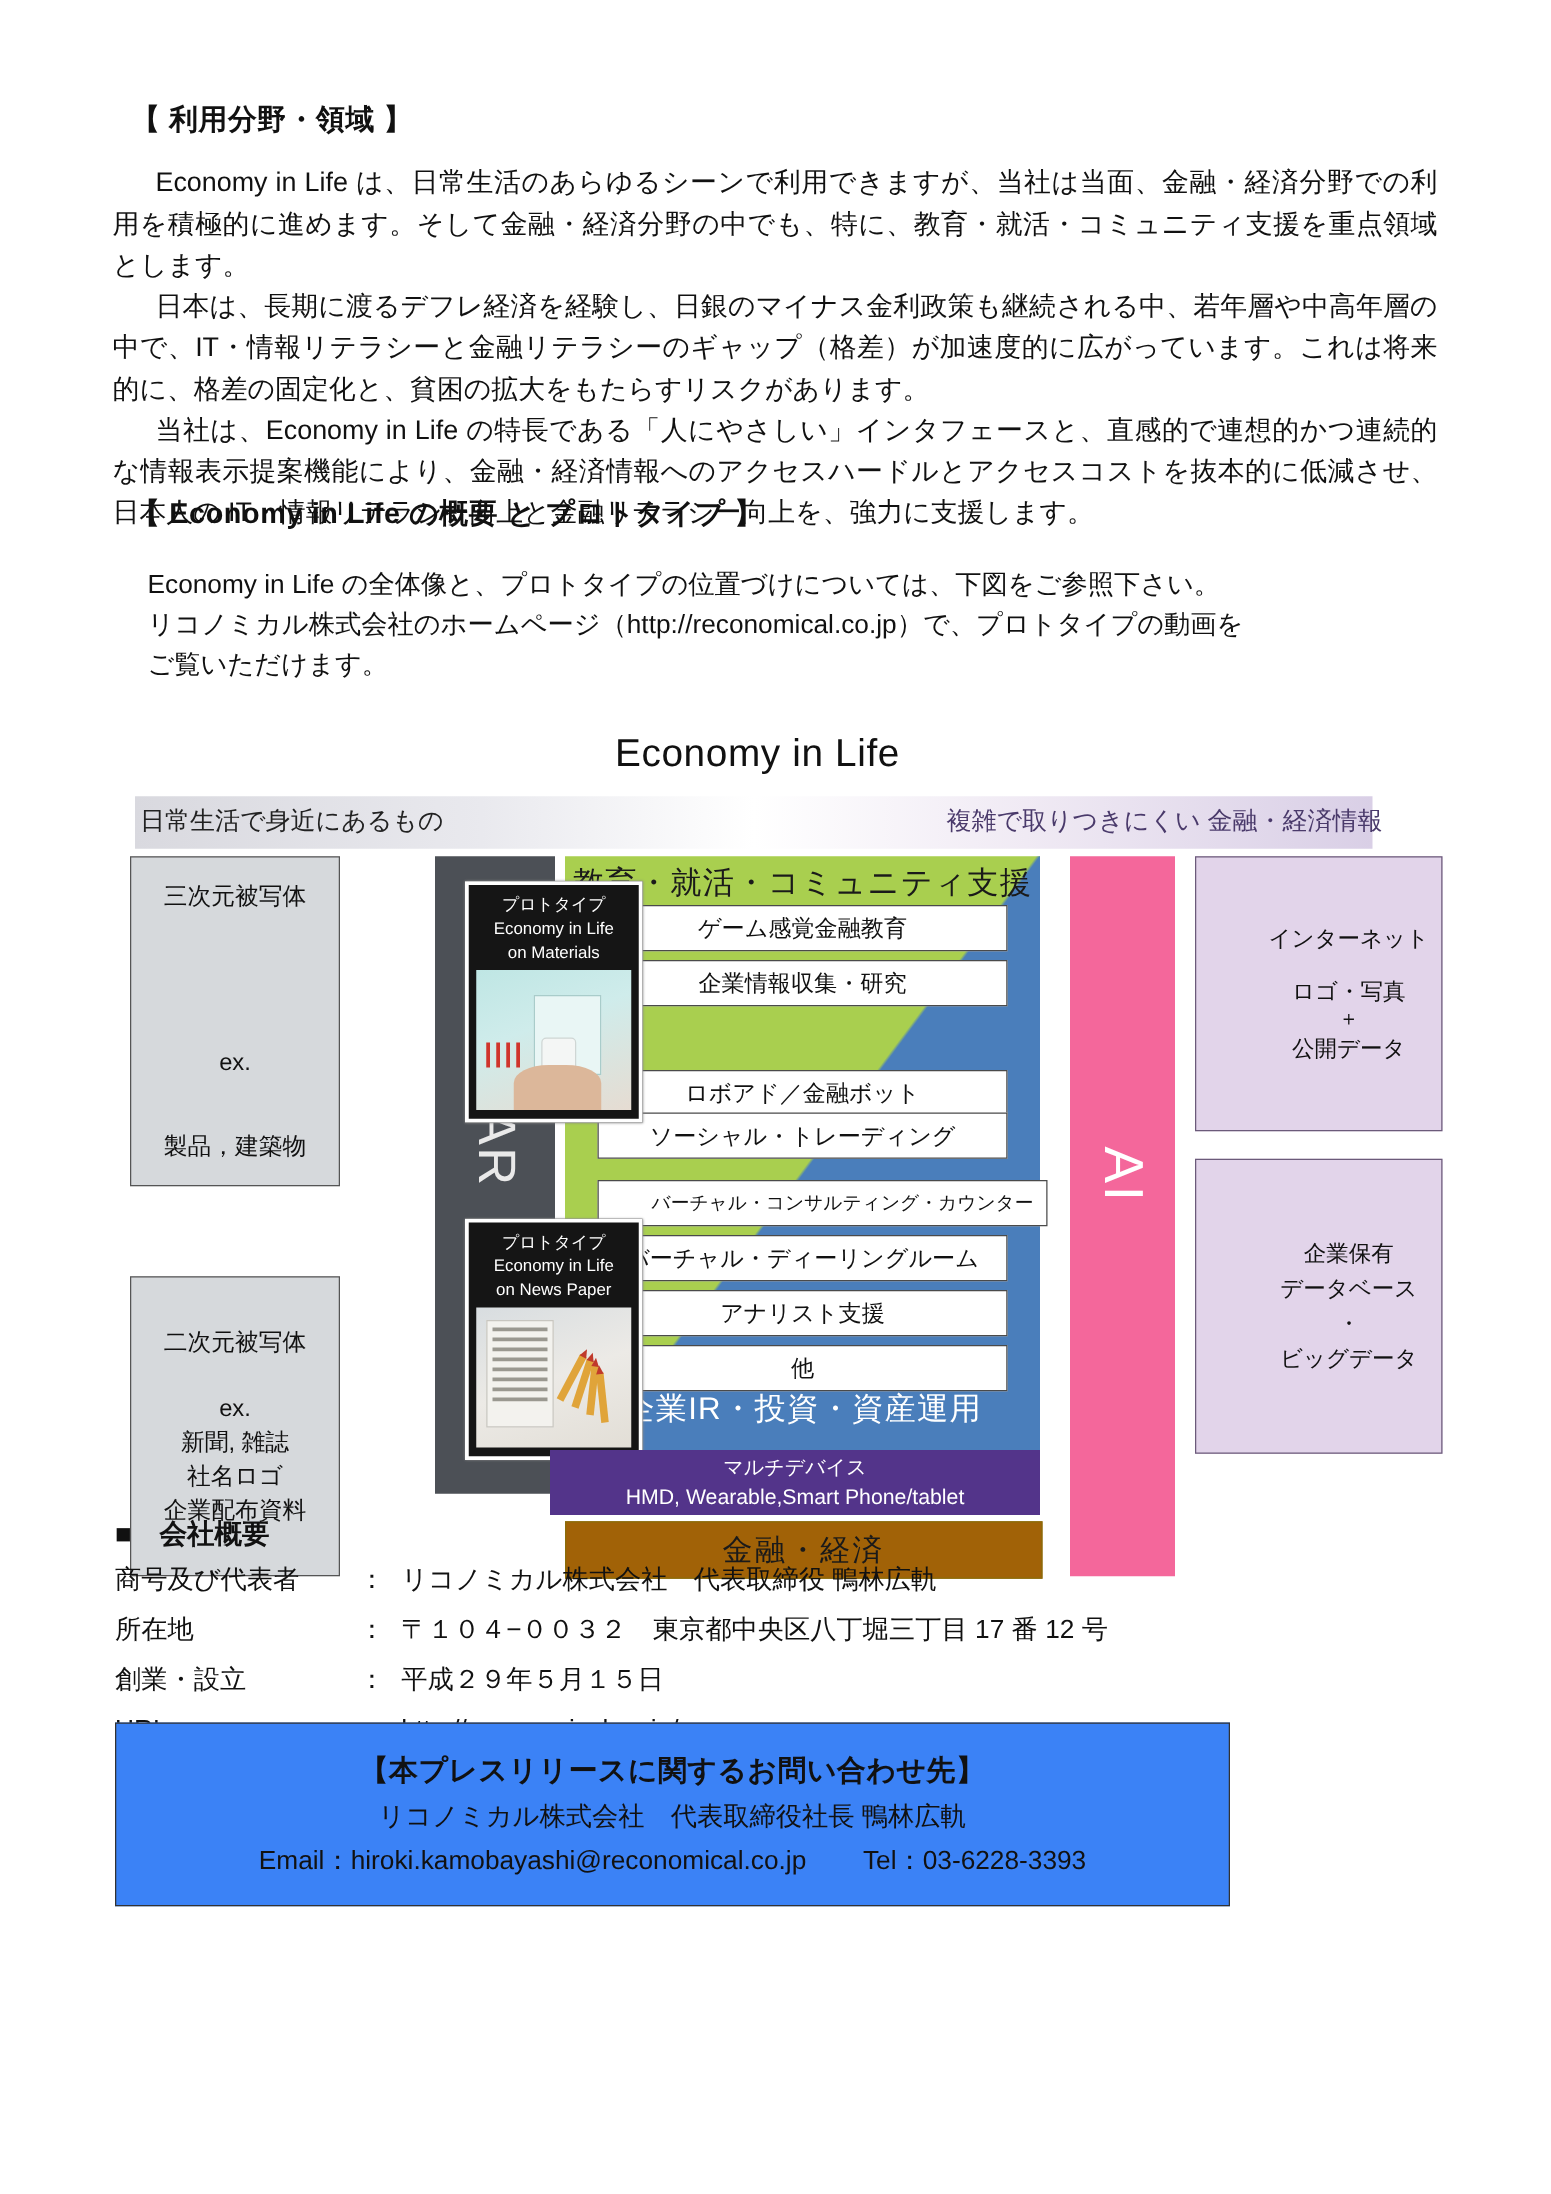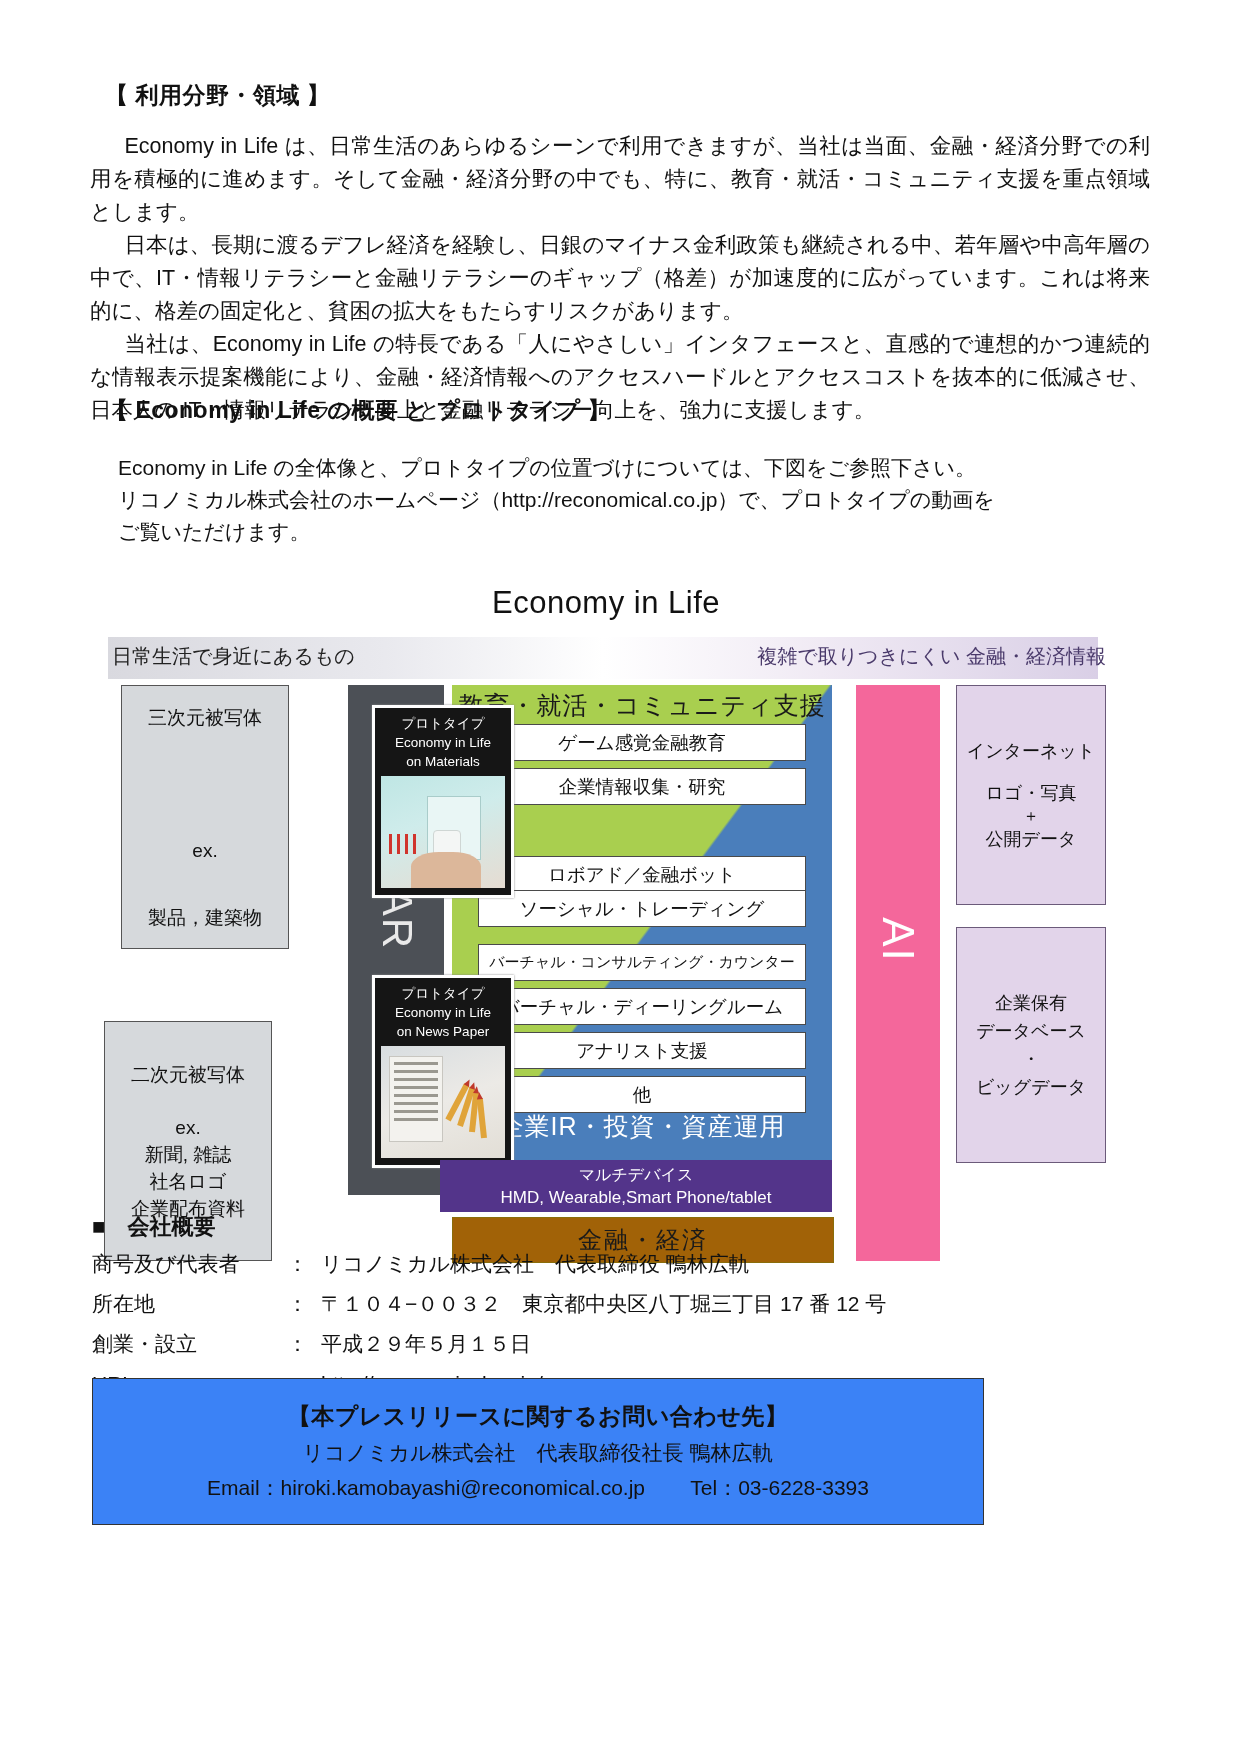--- a/index.html
+++ b/index.html
@@ -91,21 +91,21 @@
   .panel-foot {
     position:absolute; left:352px; top:525px; width:380px; text-align:center;
     font-size:25px; color:#ffffff; letter-spacing:1px;
   }
   .item {
     position:absolute; left:378px; width:326px; height:35px;
     background:#ffffff; border:1px solid #4a4a4a;
     display:flex; align-items:center; justify-content:center;
     font-size:18.5px; color:#111;
   }
-  .item.small { font-size:15px; }
+  .item.small { font-size:15px;padding-left:32px; }
 
   .multi {
     position:absolute; left:340px; top:575px; width:392px; height:52px;
     background:#53348a;
     color:#fff; text-align:center; font-size:15.5px; line-height:23px; padding-top:3px;
     box-sizing:border-box;
   }
   .multi .l1 { font-size:16px; }
   .multi .l2 { font-size:17px; }
   .fin {
@@ -121,21 +121,21 @@
   }
   .ai-label {
     position:absolute; left:-10px; top:230px; width:104px; text-align:center;
     color:#ffffff; font-size:44px; letter-spacing:2px; transform:rotate(90deg);
   }
 
   .rbox {
     position:absolute; left:856px; width:148px;
     background:#e2d4ea; border:1px solid #6b5a7a;
     display:flex; flex-direction:column; align-items:center; justify-content:center;
-    text-align:center; font-size:18px; line-height:28px; color:#111;
+    text-align:center; font-size:18px; line-height:28px; color:#111;padding-left:48px;
   }
   .rbox .plus { font-size:16px; line-height:18px; }
 
   
   .co-head { position:absolute; font-size:22px; font-weight:bold; }
   .co-table { position:absolute; font-size:21px; line-height:40px; }
   .co-row { display:flex; white-space:nowrap; }
   .co-k { width:195px; }
   .co-c { width:34px; }
   .co-v { }
@@ -172,21 +172,21 @@
   </div>
 
   <div class="diagram">
 
     <div class="dia-title">Economy in Life</div>
 
     <div class="band"></div>
     <div class="band-l">日常生活で身近にあるもの</div>
     <div class="band-r">複雑で取りつきにくい 金融・経済情報</div>
 
-    <div class="colbox" style="left:21px; top:100px; width:166px; height:262px;gap:40px;">
+    <div class="colbox" style="left:4px; top:100px; width:166px; height:262px;gap:40px;">
       <div>三次元被写体</div>
       <div class="sp"></div>
       <div>ex.</div>
       <div>製品，建築物</div>
     </div>
 
     <div class="colbox" style="left:4px; top:388px; width:166px; height:238px;margin-top:48px;">
       <div>二次元被写体</div>
       <div class="sp"></div>
       <div>ex.</div>

